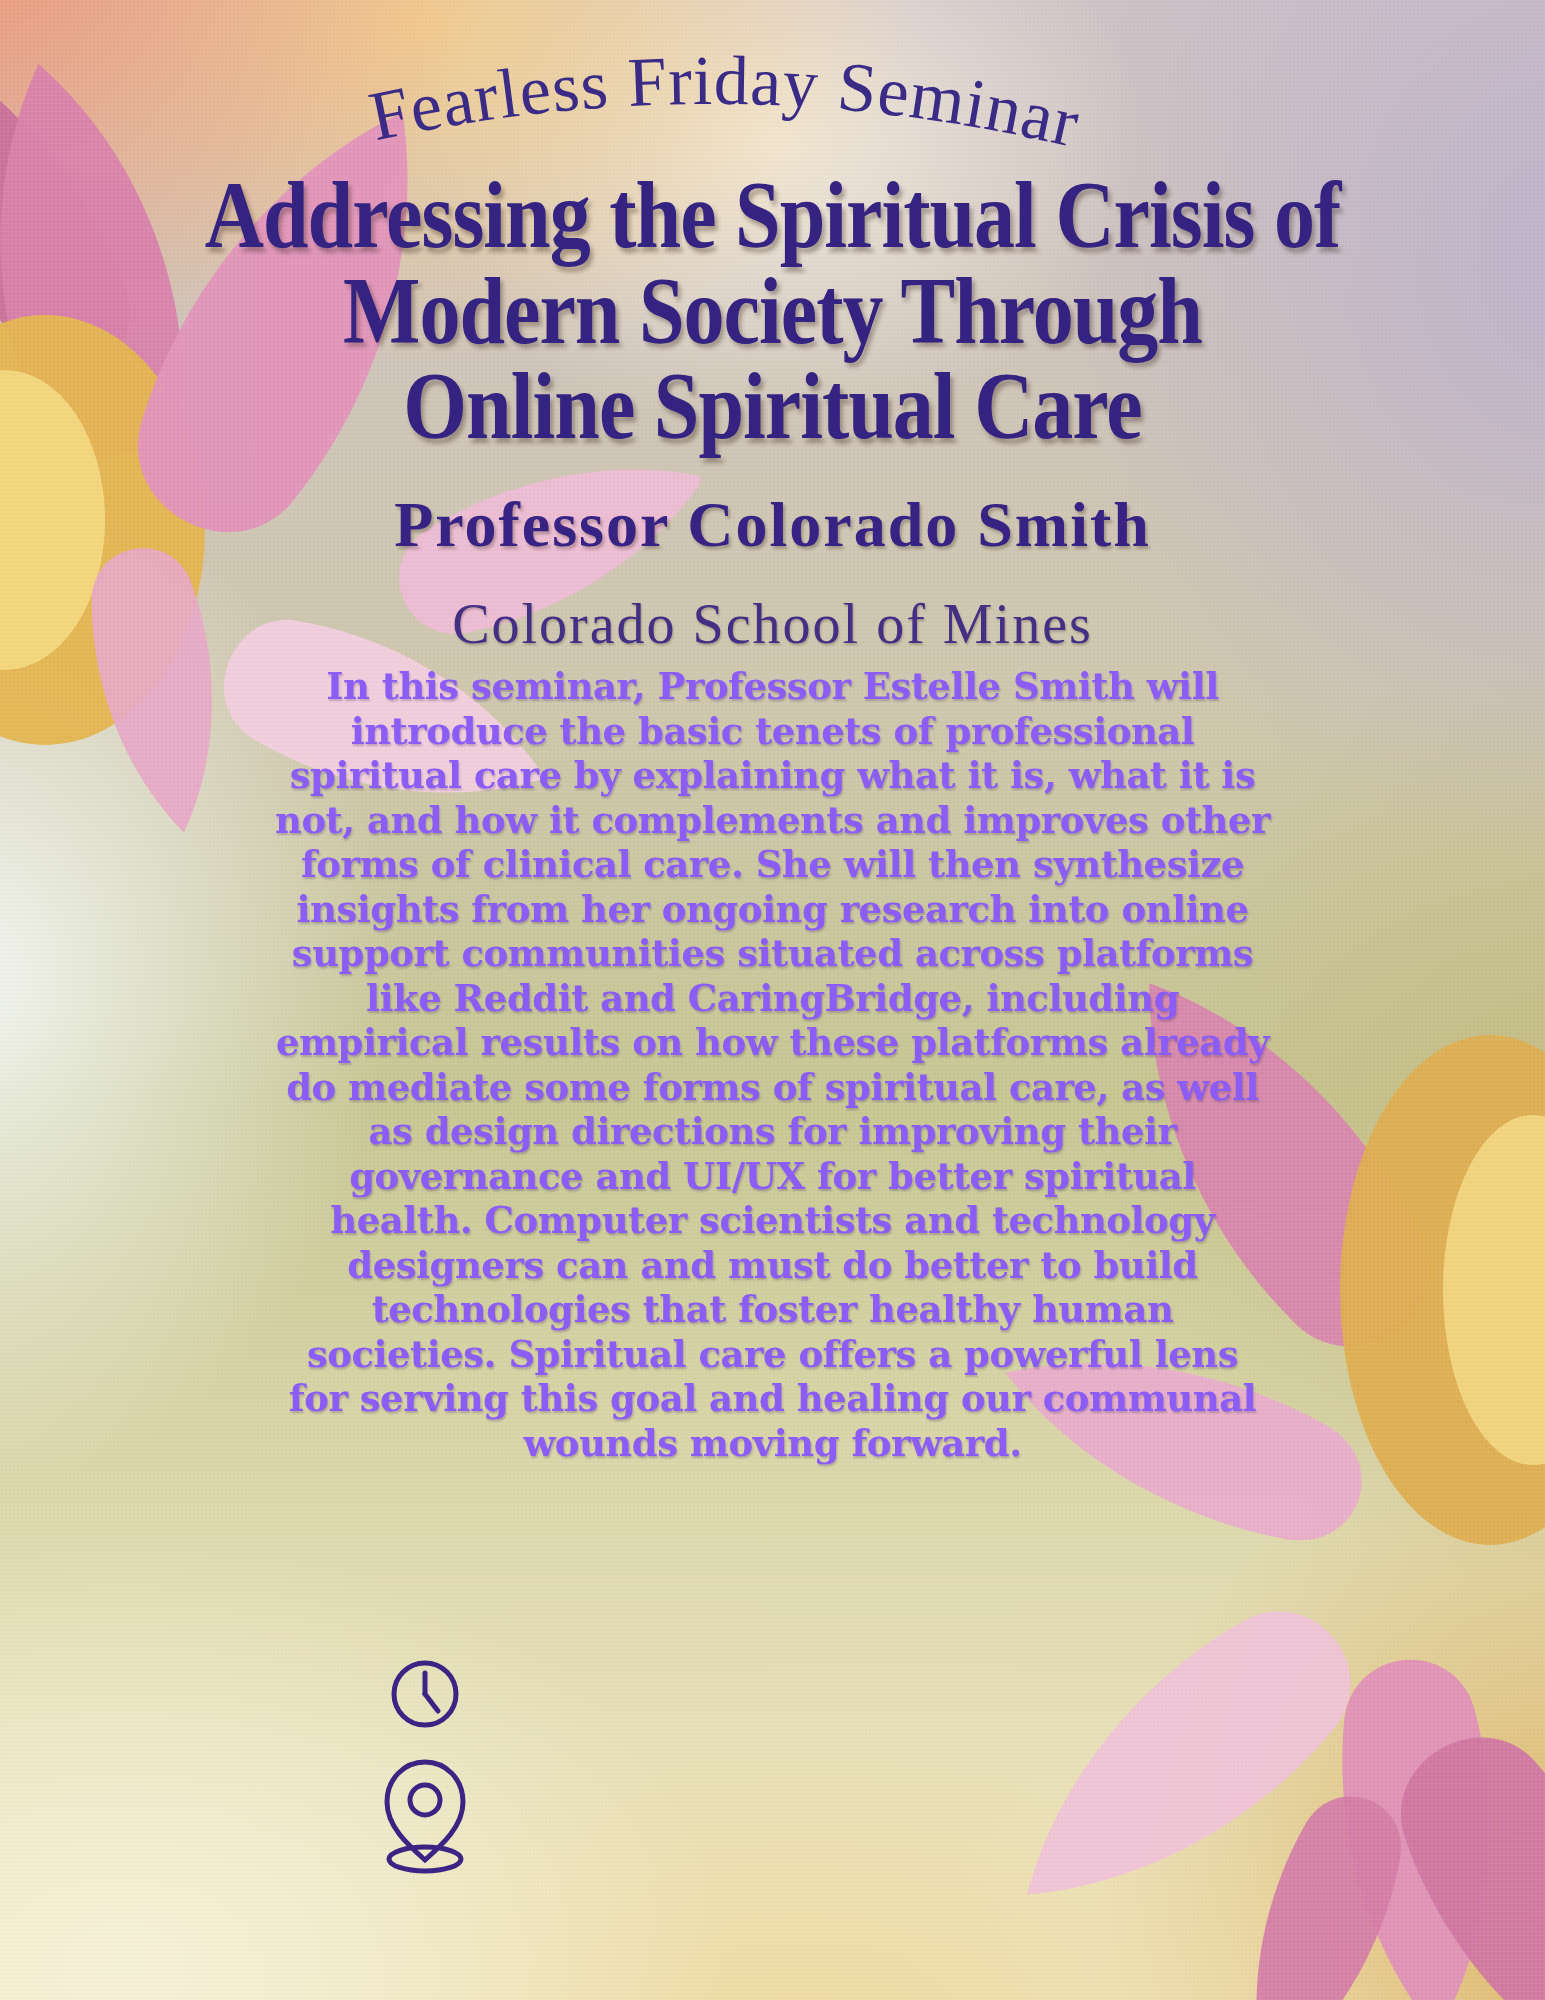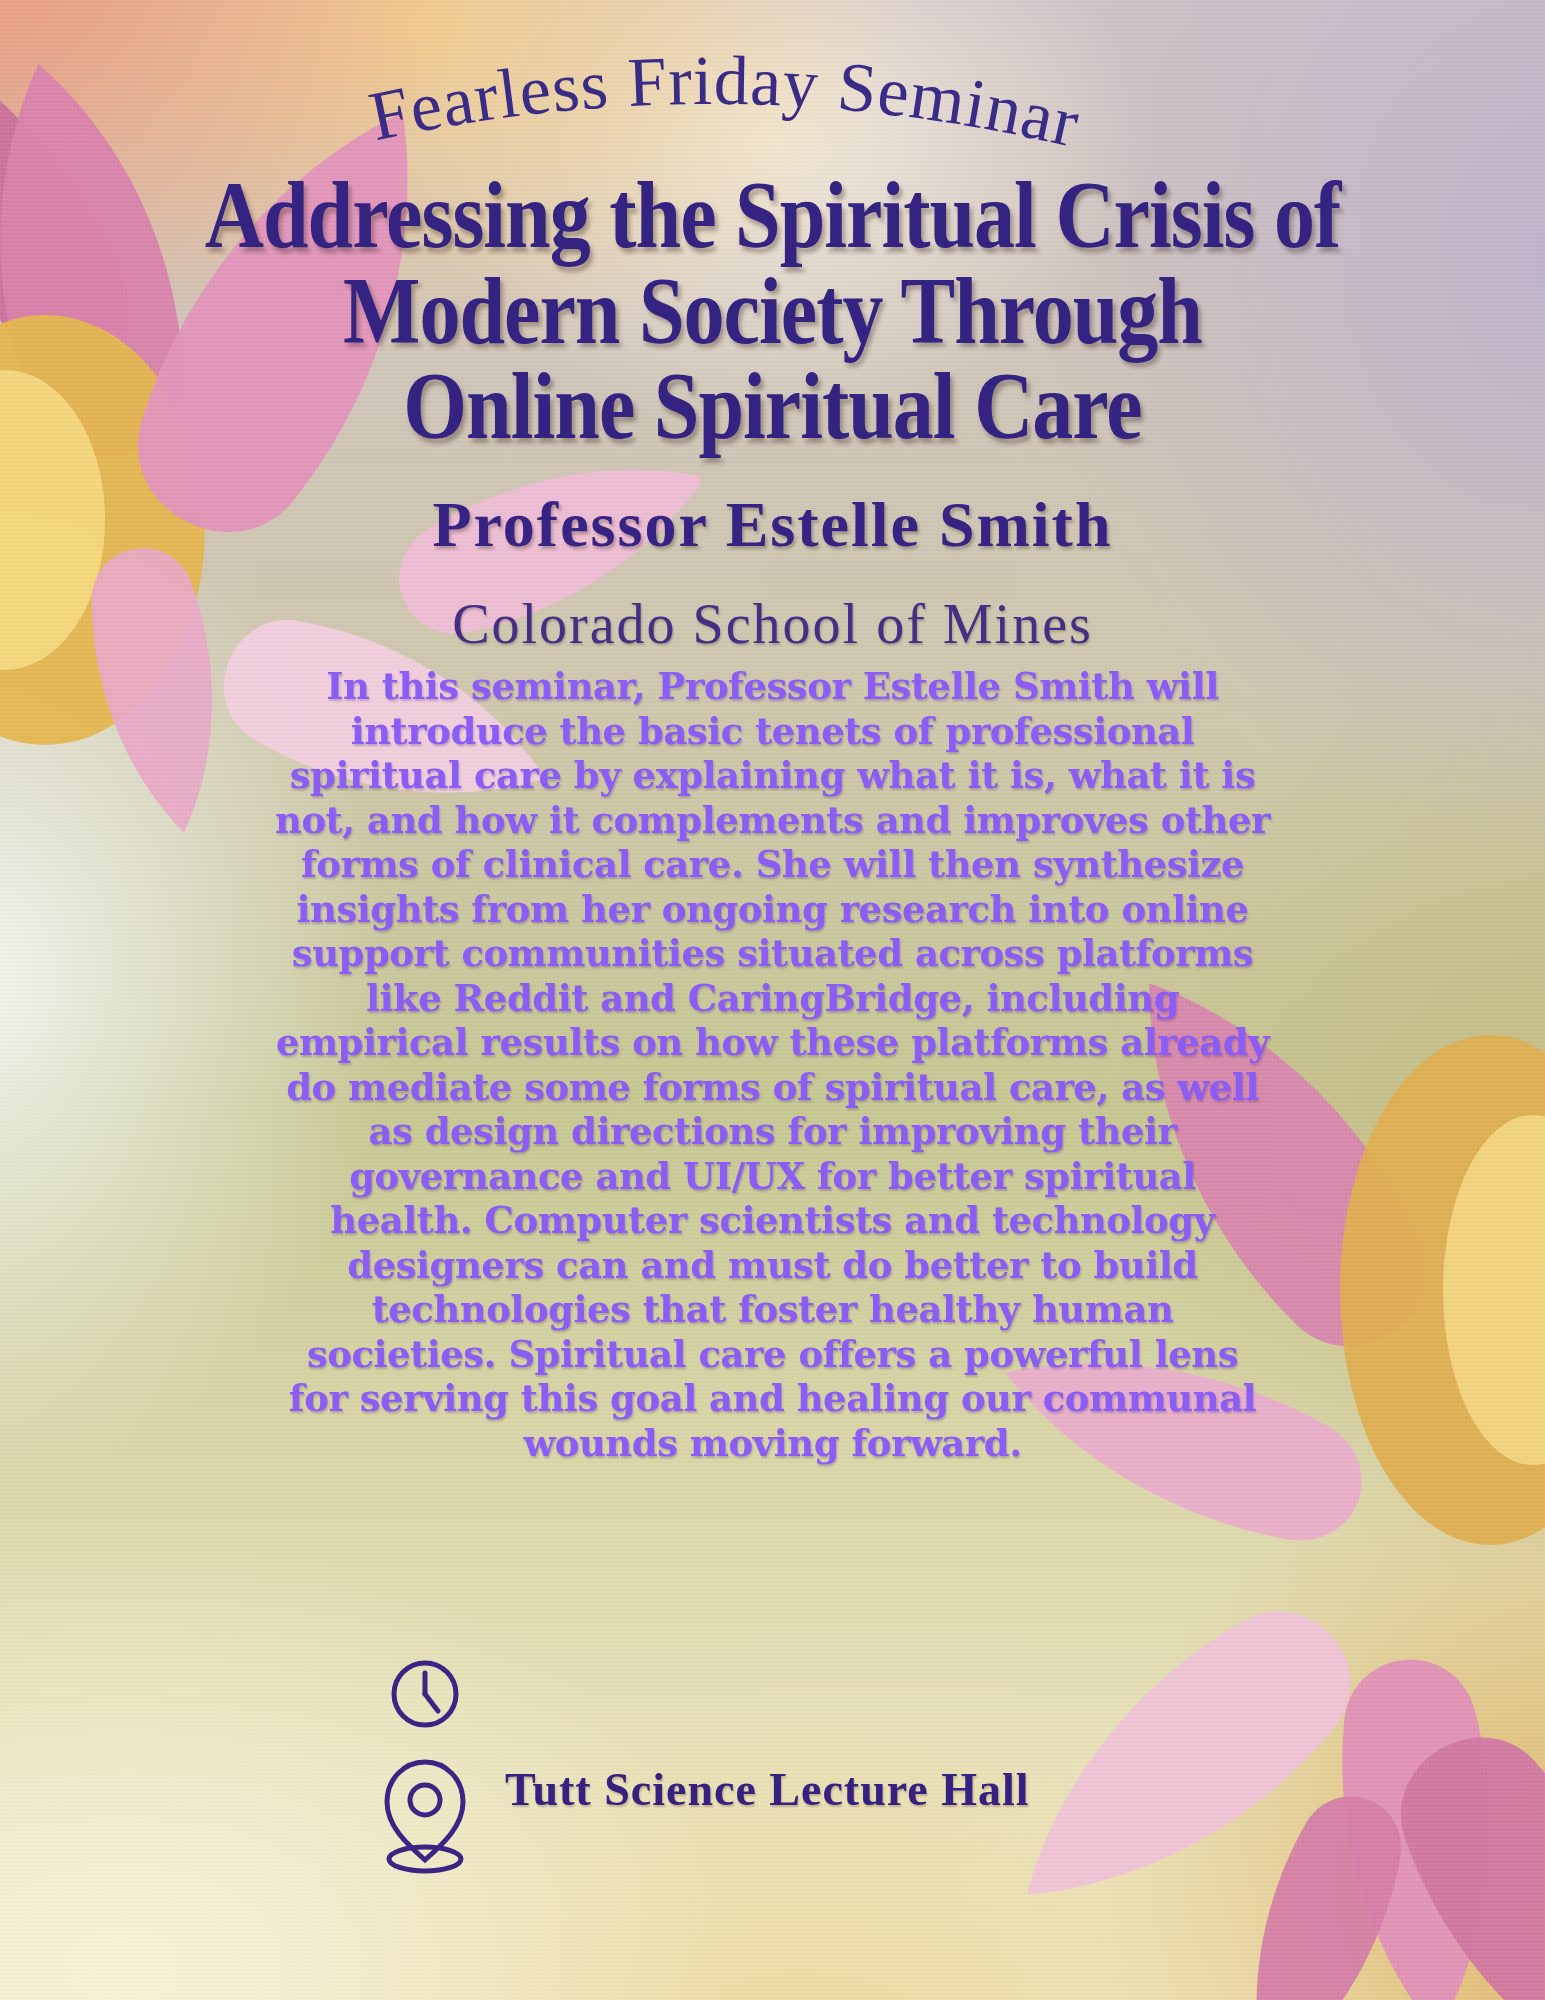--- a/index.html
+++ b/index.html
@@ -145,21 +145,21 @@
       <textPath href="#arcPath" startOffset="50%">Fearless Friday Seminar</textPath>
     </text>
   </svg>
 
   <div class="title">
     <div>Addressing the Spiritual Crisis of</div>
     <div>Modern Society Through</div>
     <div>Online Spiritual Care</div>
   </div>
 
-  <div class="speaker">Professor Estelle Smith</div>
+  <div class="speaker">Professor Colorado Smith</div>
   <div class="affiliation">Colorado School of Mines</div>
 
   <p class="abstract">In this seminar, Professor Estelle Smith will introduce the basic tenets of professional spiritual care by explaining what it is, what it is not, and how it complements and improves other forms of clinical care. She will then synthesize insights from her ongoing research into online support communities situated across platforms like Reddit and CaringBridge, including empirical results on how these platforms already do mediate some forms of spiritual care, as well as design directions for improving their governance and UI/UX for better spiritual health. Computer scientists and technology designers can and must do better to build technologies that foster healthy human societies. Spiritual care offers a powerful lens for serving this goal and healing our communal wounds moving forward.</p>
 
   <div class="details">
 
     <div class="detail-row">
       <div class="icon-cell">
         <svg class="clock-svg" width="70" height="70" viewBox="0 0 70 70">
           <circle class="icon-stroke" cx="35" cy="35" r="31"></circle>
@@ -171,18 +171,17 @@
 
     <div class="detail-row">
       <div class="icon-cell">
         <svg width="84" height="116" viewBox="0 0 84 116">
           <ellipse class="icon-stroke" cx="42" cy="100" rx="36" ry="12"></ellipse>
           <path class="icon-stroke" d="M42 3 C63 3 80 20 80 43 C80 67 60 85 42 101 C24 85 4 67 4 43 C4 20 21 3 42 3 Z"></path>
           <circle class="icon-stroke" cx="42" cy="41" r="15"></circle>
         </svg>
       </div>
       <div class="text-cell">
-        <div>Tutt Science Lecture Hall</div>
       </div>
     </div>
 
   </div>
 </div>
 
 </body></html>

